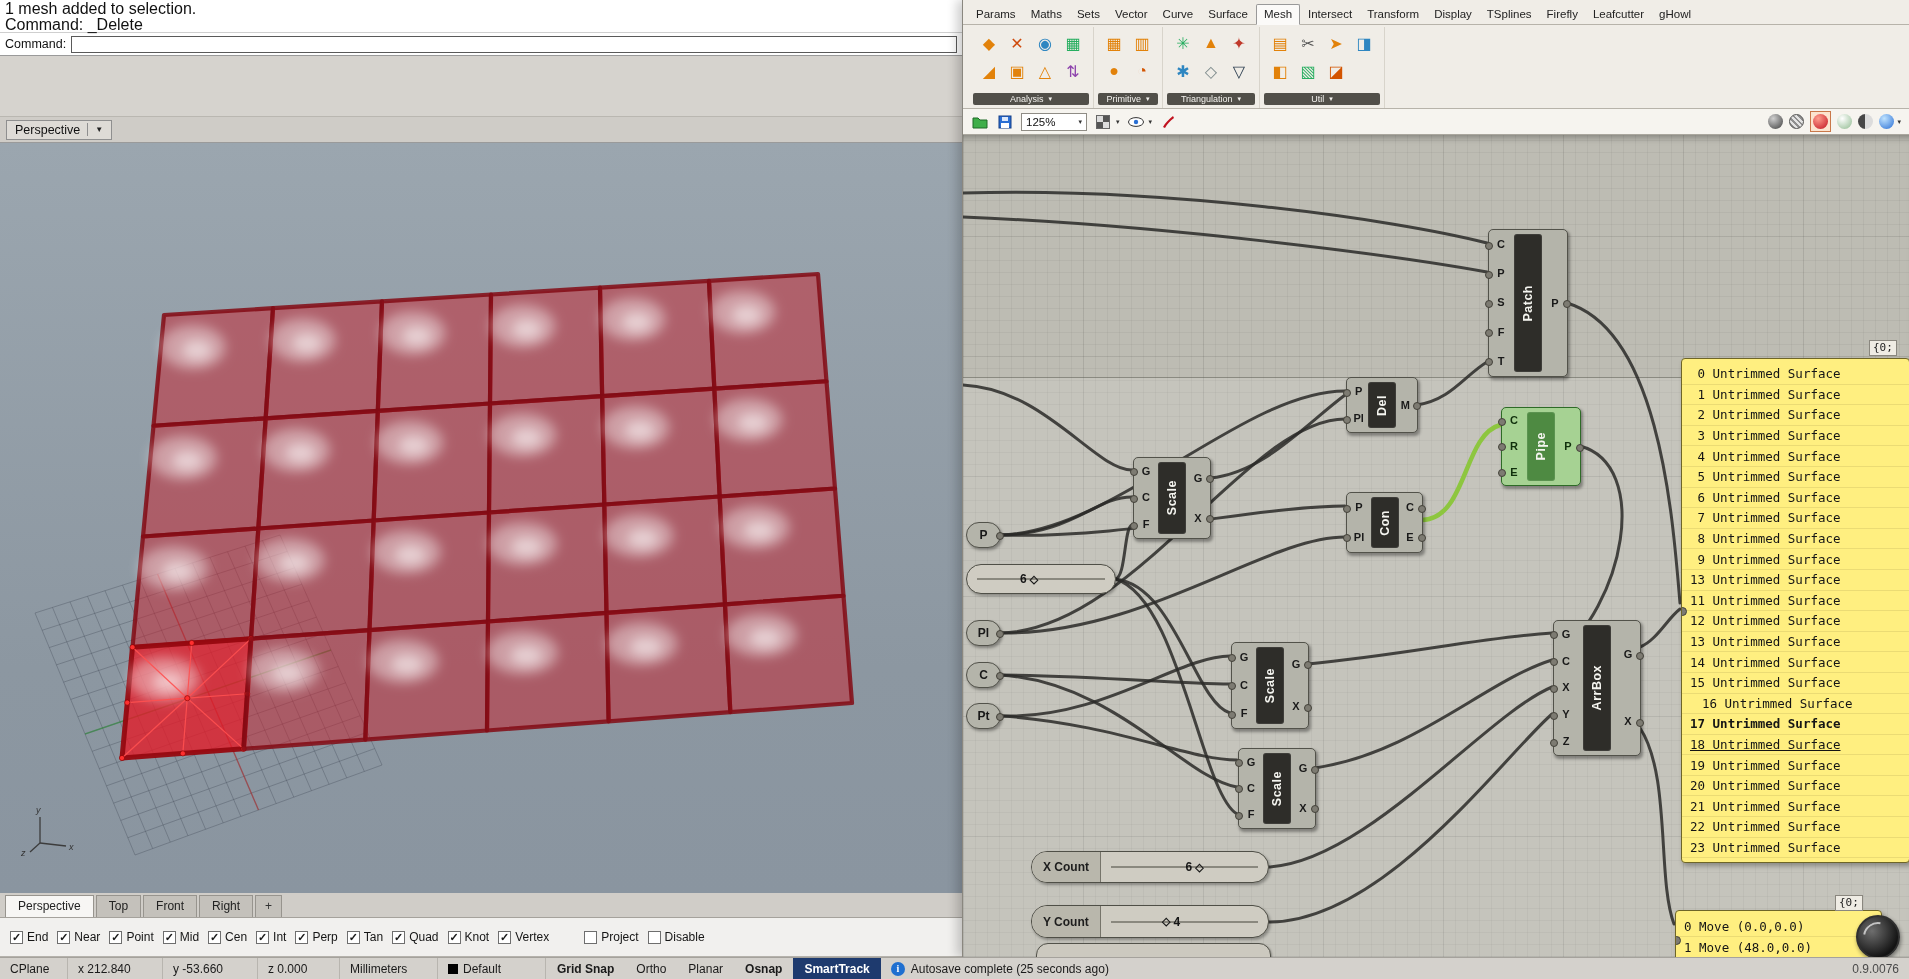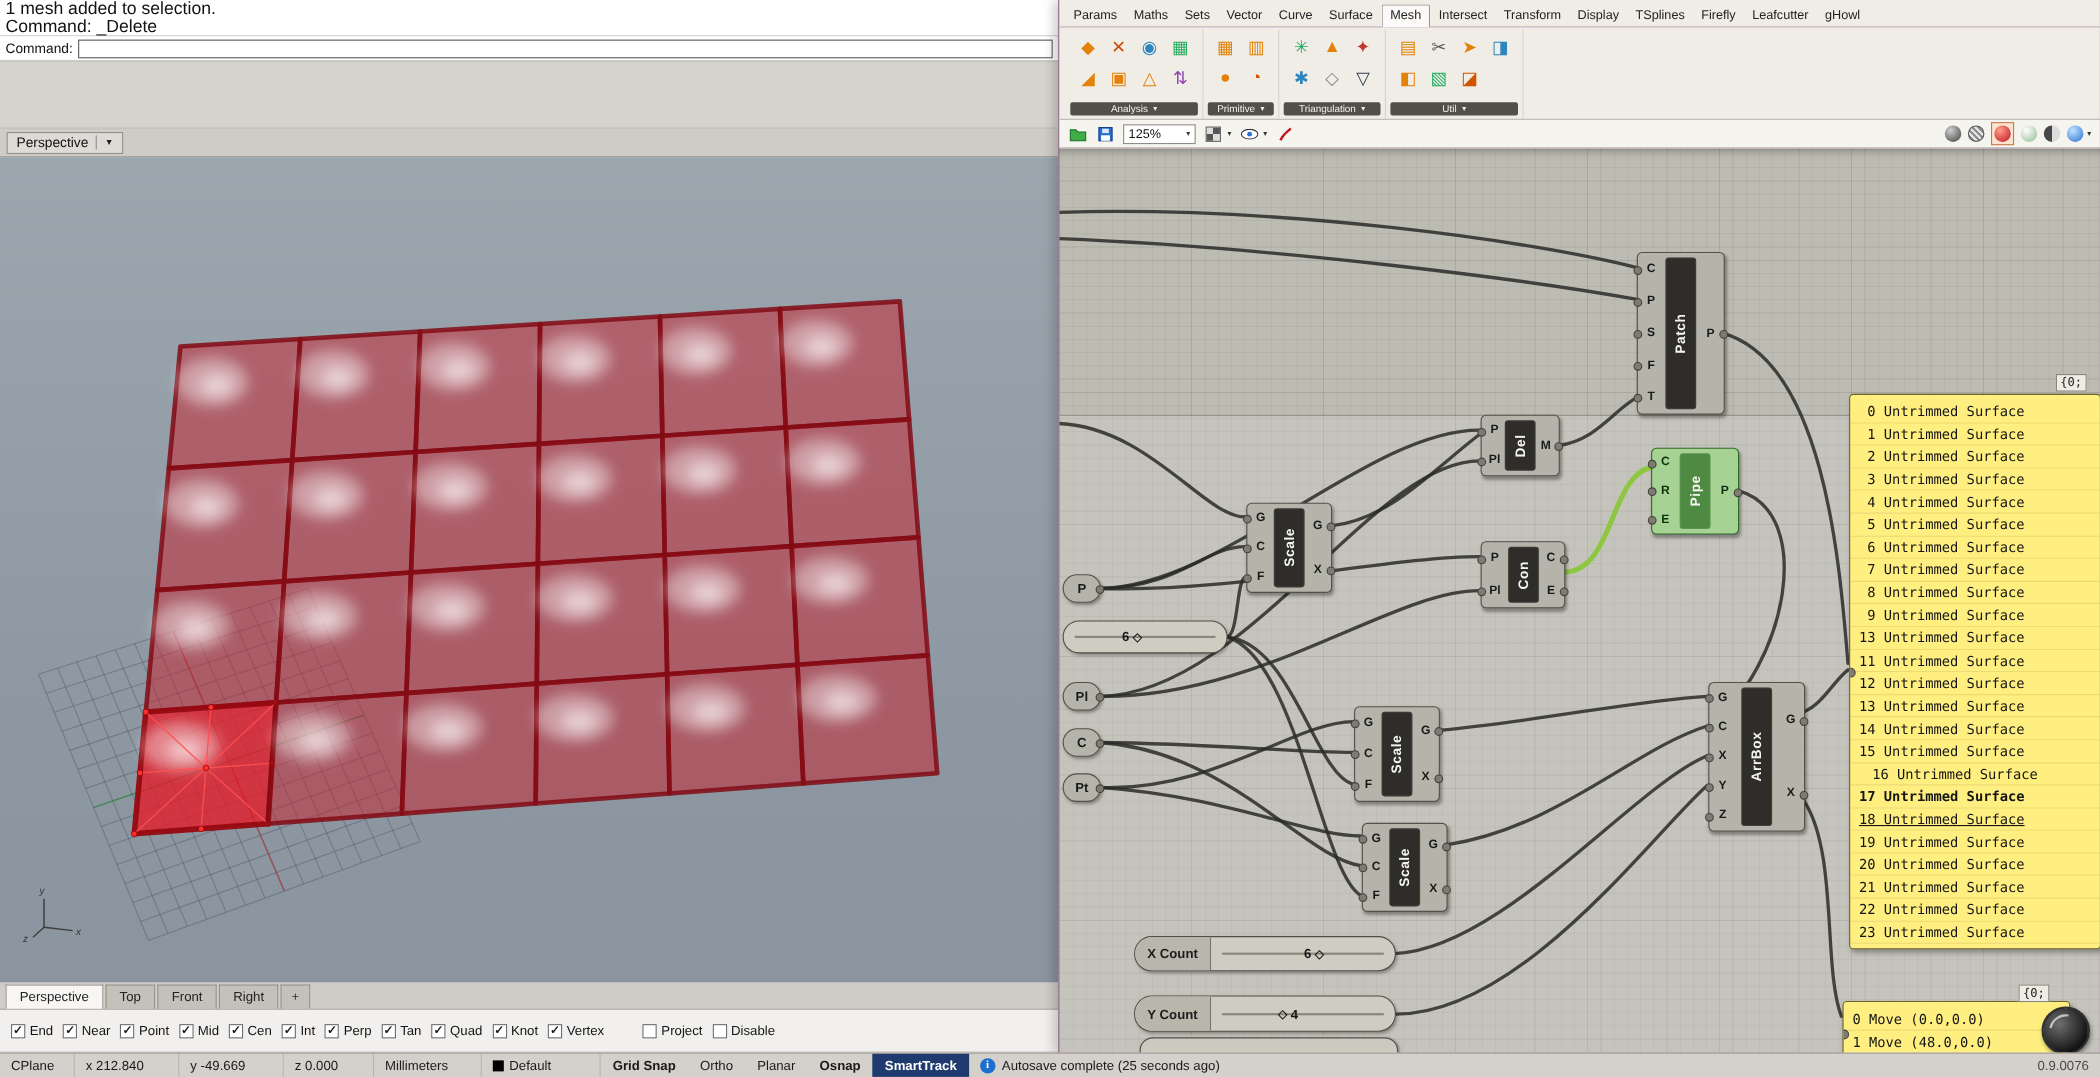--- a/index.html
+++ b/index.html
@@ -659,21 +659,21 @@
           </div>
           <div class="panel-tag" style="left: 872px; top: 760px;">{0;</div>
           <div class="compass" style="left: 893px; top: 780px;"></div>
         </div>
     </div>
   </div>
 
   <div id="statusbar">
       <span class="st-cell w70">CPlane</span>
       <span class="st-cell w95">x 212.840</span>
-      <span class="st-cell w95">y -49.669</span>
+      <span class="st-cell w95">y -53.660</span>
       <span class="st-cell w85">z 0.000</span>
       <span class="st-cell w100">Millimeters</span>
       <span class="st-cell w110">
         <span class="layer-chip"></span>
         <span>Default</span>
       </span>
       <span class="st-toggle bold">Grid Snap</span>
       <span class="st-toggle normal">Ortho</span>
       <span class="st-toggle normal">Planar</span>
       <span class="st-toggle bold">Osnap</span>

